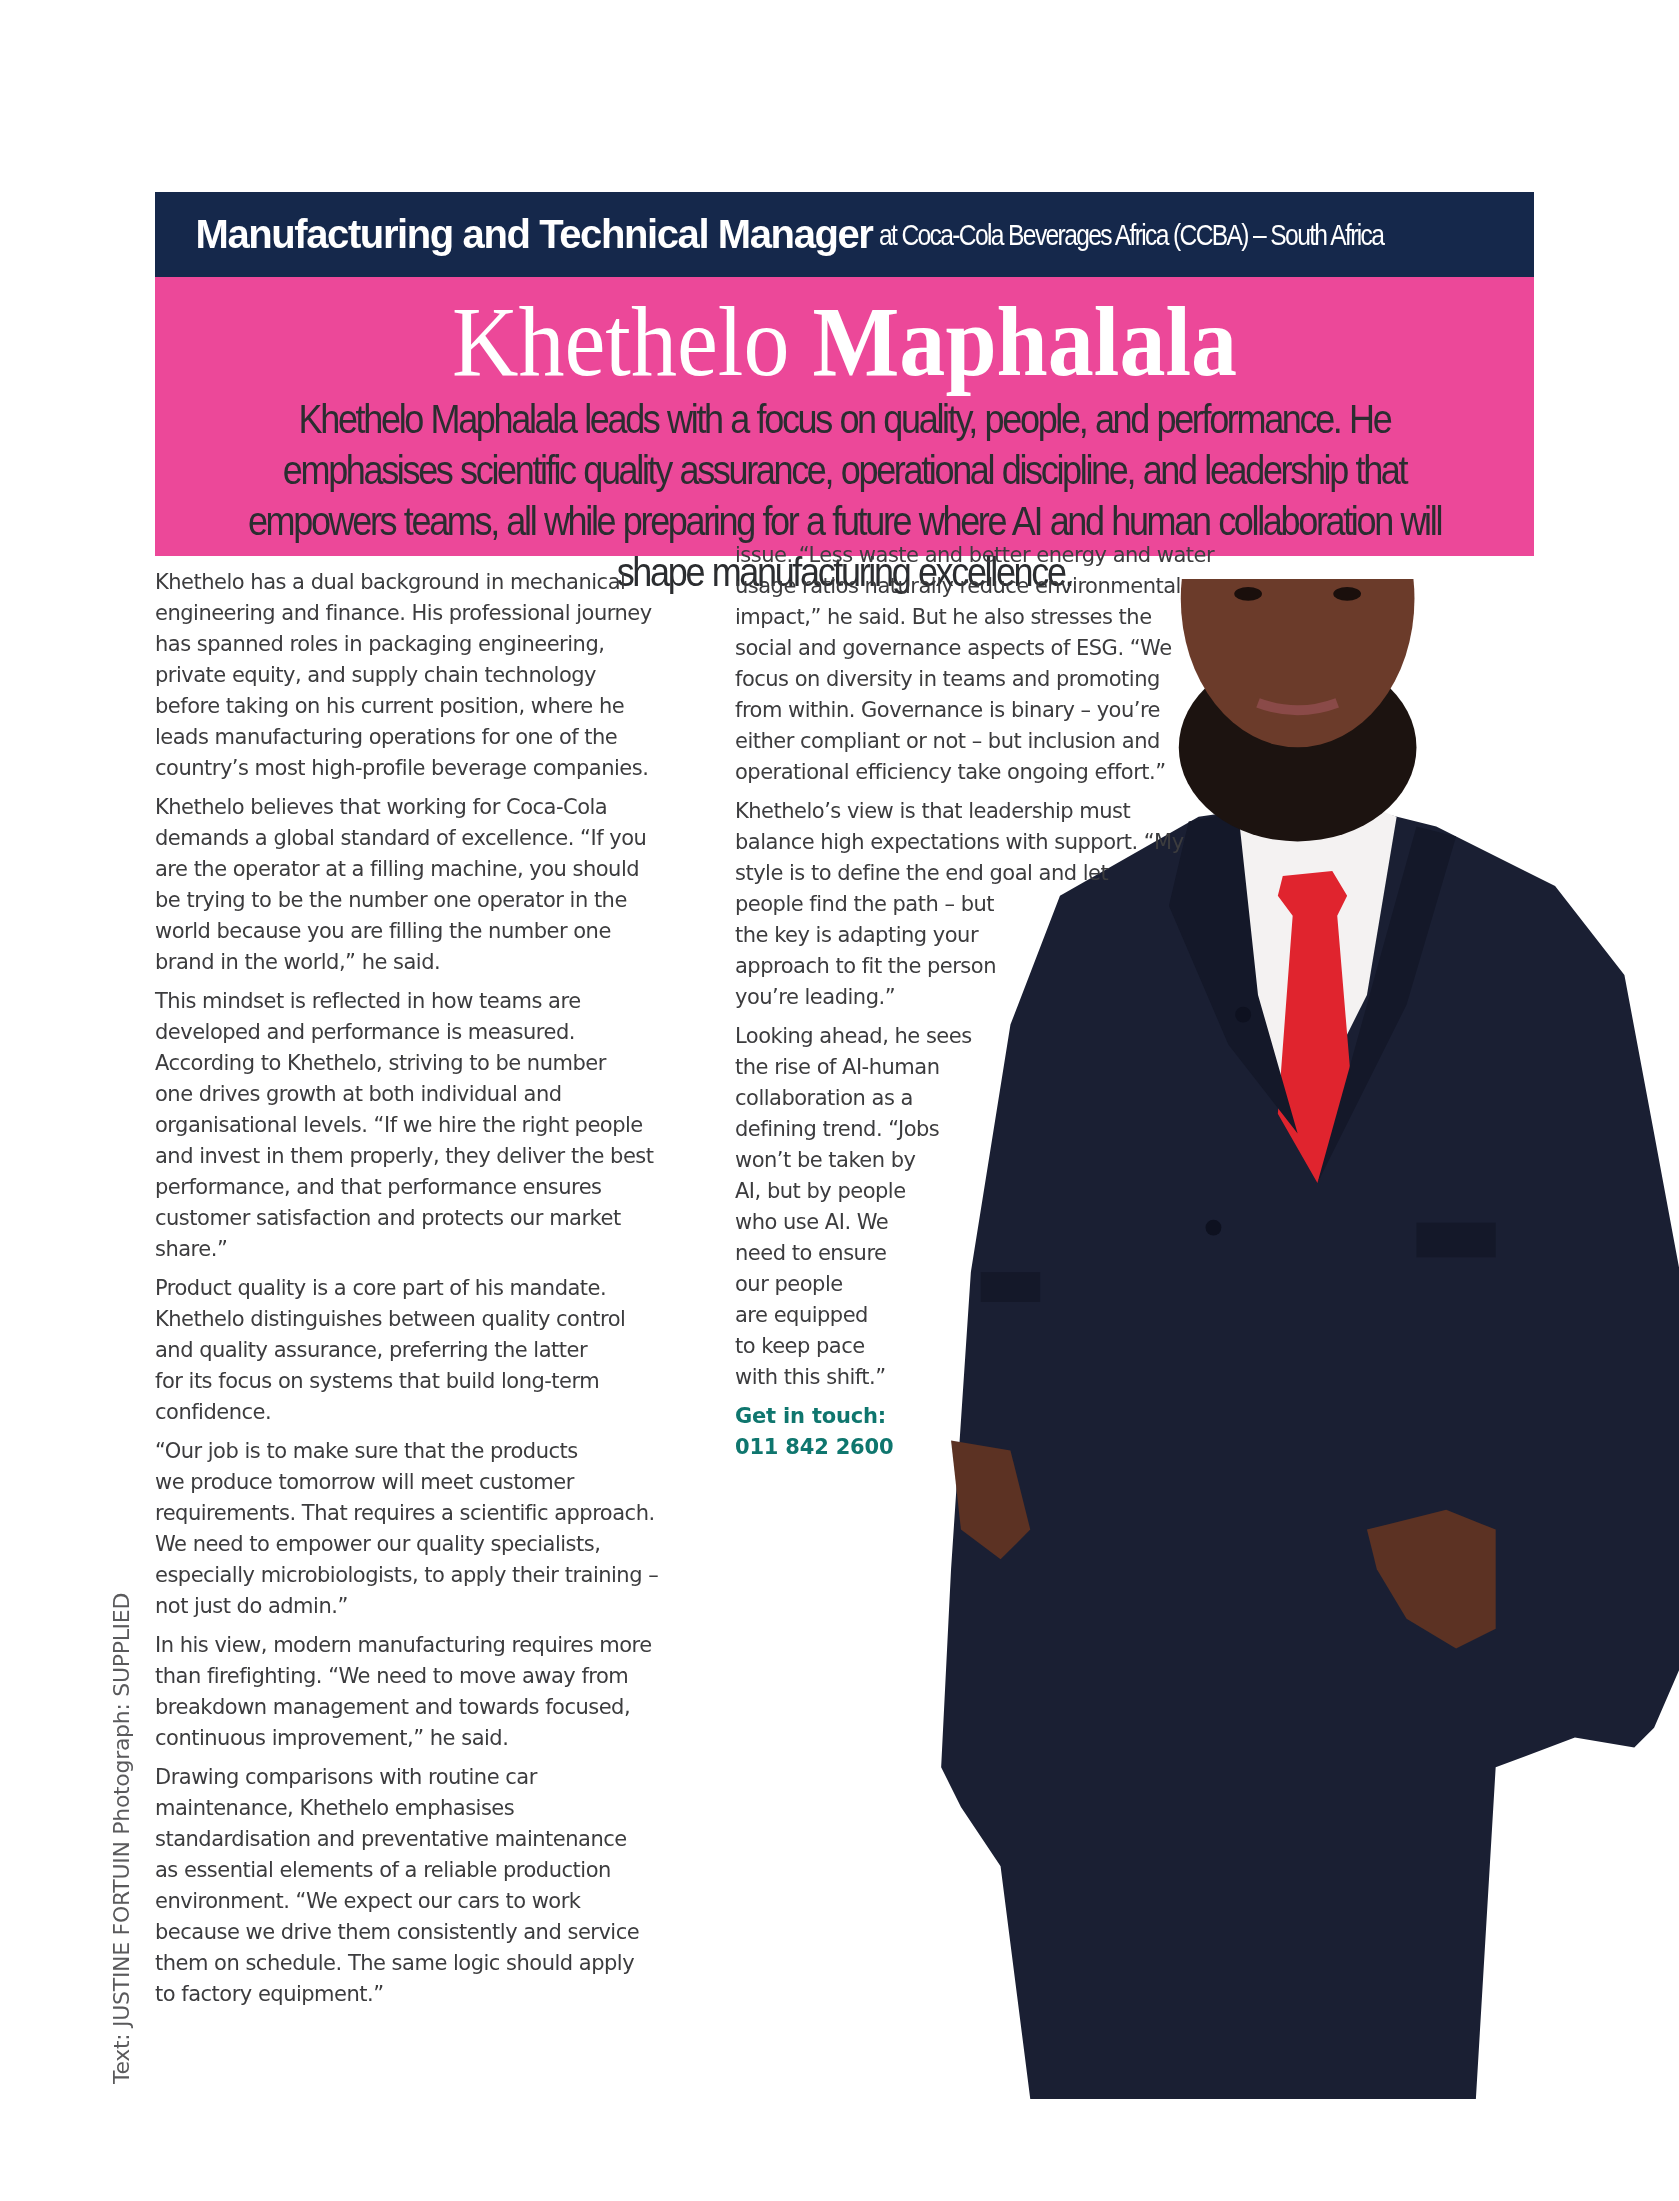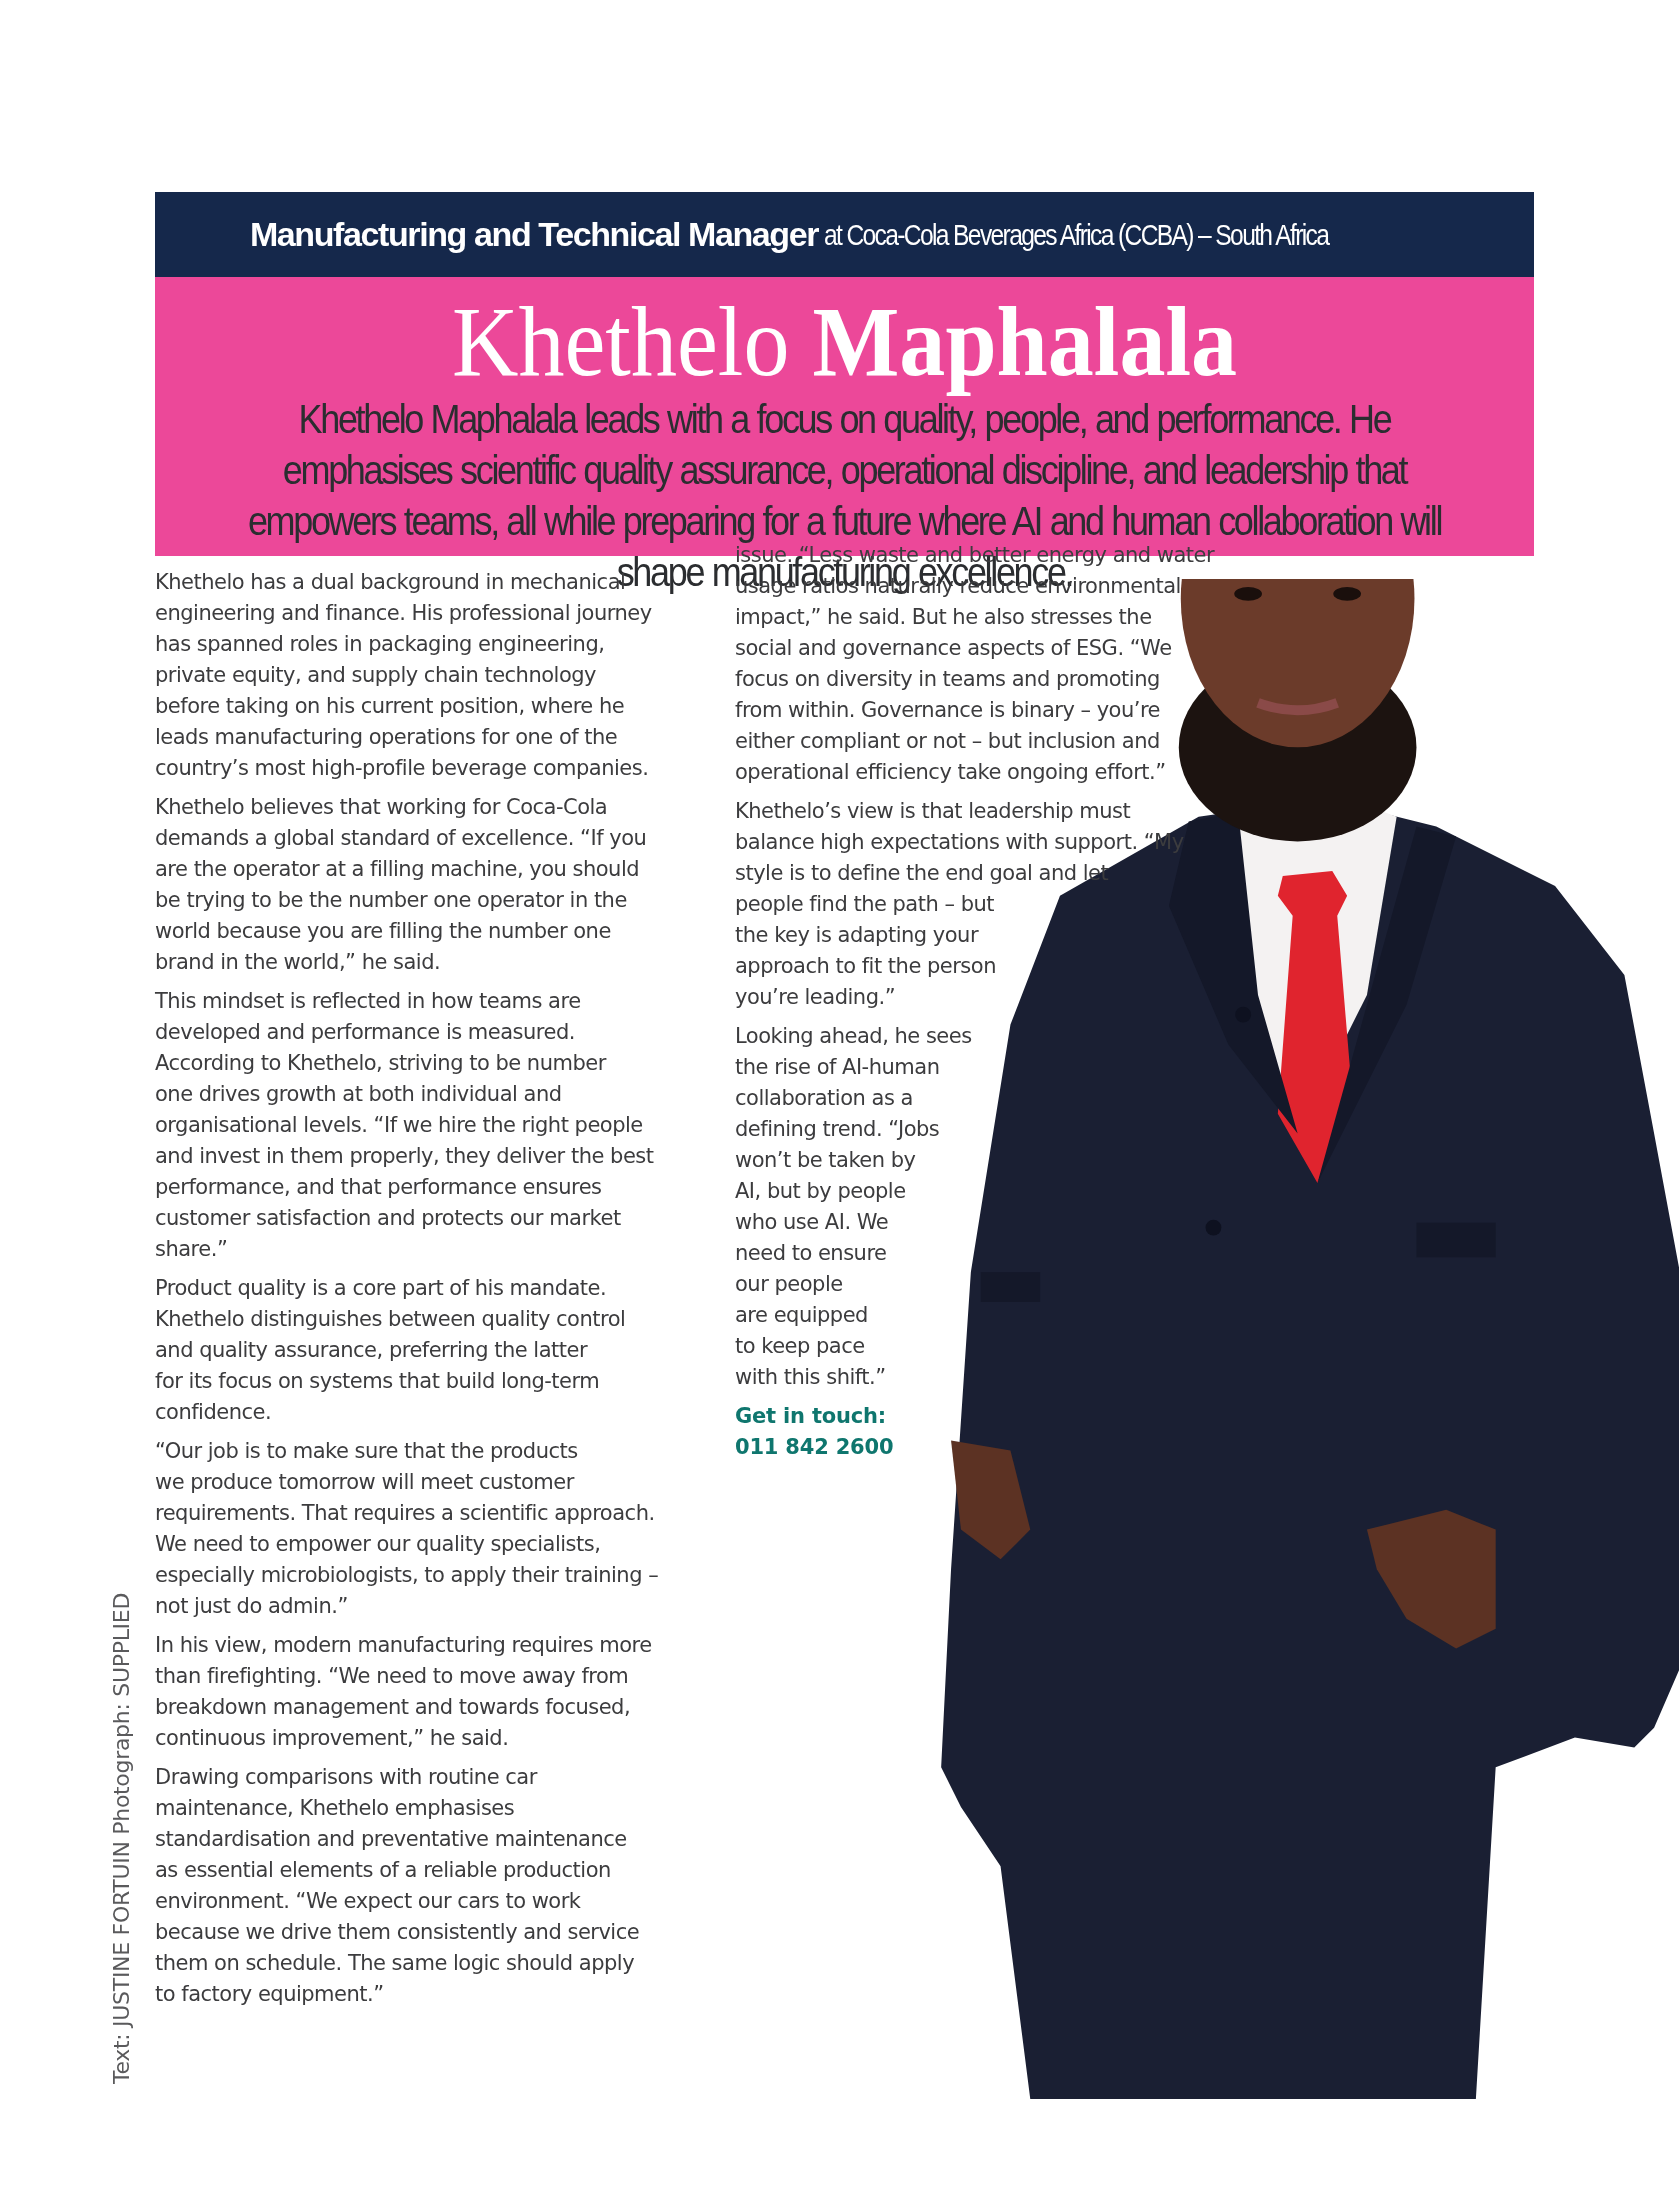--- a/index.html
+++ b/index.html
@@ -1,18 +1,18 @@
 <!DOCTYPE html>
 <html><head>
 <meta charset="utf-8">
 <style>
   html, body { margin:0; padding:0; background:#ffffff; }
   body { width:1679px; height:2202px; position:relative; overflow:hidden; font-family:"Liberation Sans", sans-serif; }
   .topbar { position:absolute; left:155px; top:192px; width:1379px; height:85px; background:#15284b; display:flex; align-items:center; justify-content:center; }
-  .topbar .role { color:#fff; font-weight:bold; font-size:34px; letter-spacing:-1.4px; font-family:"Liberation Sans", sans-serif; }
+  .topbar .role { color:#fff; font-weight:bold; font-size:40px; letter-spacing:-1.4px; font-family:"Liberation Sans", sans-serif; }
   .topbar .company { color:#fff; font-size:30px; letter-spacing:-2px; margin-left:6px; transform:scaleX(0.82); transform-origin:left center; display:inline-block; font-family:"Liberation Sans", sans-serif; }
   .graybox { position:absolute; left:155px; top:277px; width:1379px; height:279px; background:#ec4899; }
   .name { position:absolute; left:0; right:0; top:10px; text-align:center; color:#fff; font-family:"Liberation Serif", serif; font-size:99px; line-height:109px; transform:scaleX(0.93); }
   .name .last { font-weight:bold; }
   .standfirst { position:absolute; left:0; right:0; top:117px; text-align:center; color:#2b2d30; font-size:40px; line-height:51px; font-family:"Liberation Sans", sans-serif; letter-spacing:-2.6px; transform:scaleX(0.9); transform-origin:center top; word-spacing:1px; }
   .col { position:absolute; font-family:"DejaVu Sans", sans-serif; font-size:21px; line-height:31px; color:#3c3c3e; letter-spacing:-0.5px; }
   .col p { margin:0 0 8px 0; white-space:pre-line; }
   .col1 { left:155px; top:567px; width:554px; }
   .col2 { left:735px; top:540px; width:535px; z-index:2; }
   .contact { font-weight:bold; color:#0f766e; margin-top:2px; letter-spacing:-0.2px; }

